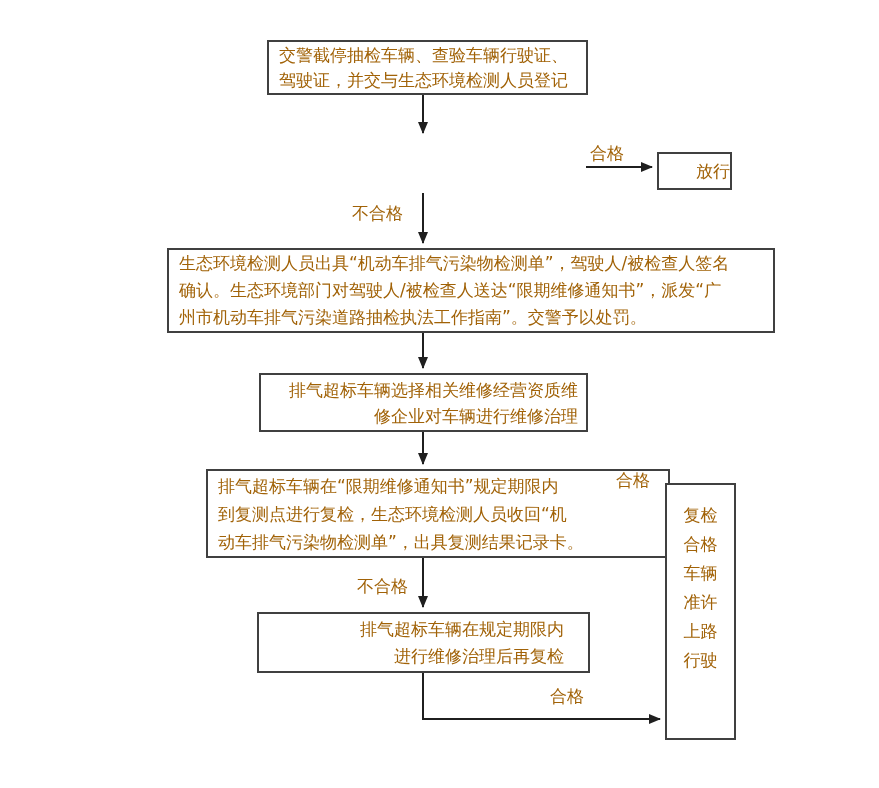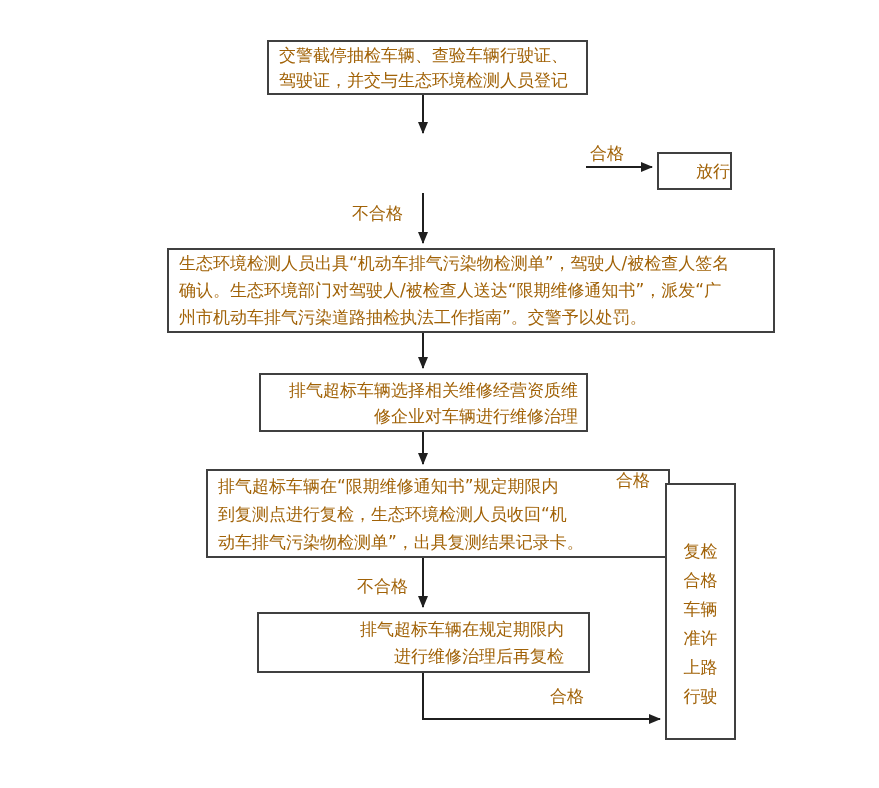--- a/index.html
+++ b/index.html
@@ -48,22 +48,22 @@
   .node.align-center .txt {
     text-align: right;
   }
   #node-stop-check   { left: 267px; top: 40px;  width: 321px; height: 55px; padding: 2px 10px; line-height: 25px; }
   #node-register     { left: 267px; top: 137px; width: 318px; height: 55px; padding: 2px 10px; line-height: 25px; }
   #node-release      { left: 657px; top: 152px; width: 75px;  height: 38px; line-height: 20px; }
   #node-issue-notice { left: 150px; top: 248px; width: 608px; height: 85px; padding: 2px 10px; line-height: 27px; margin-left: 17px; }
   #node-repair-select{ left: 259px; top: 373px; width: 329px; height: 59px; padding: 2px 8px;  line-height: 26px; }
   #node-recheck      { left: 206px; top: 469px; width: 464px; height: 89px; padding: 2px 10px; line-height: 28px; }
   #node-repair-again { left: 257px; top: 612px; width: 333px; height: 61px; padding: 2px 24px;  line-height: 27px; }
-  #node-allowed      { left: 665px; top: 483px; width: 71px;  height: 257px; padding-top: 24px;
-                       flex-direction: column; justify-content: center; }
+  #node-allowed      { left: 665px; top: 483px; width: 71px;  height: 257px; padding-top: 16px;
+                       flex-direction: column; }
   #node-allowed .vline {
     display: block;
     text-align: center;
     line-height: 29px;
     width: 100%;
   }
   .edge-label {
     position: absolute;
     font-size: 17px;
     line-height: 20px;

